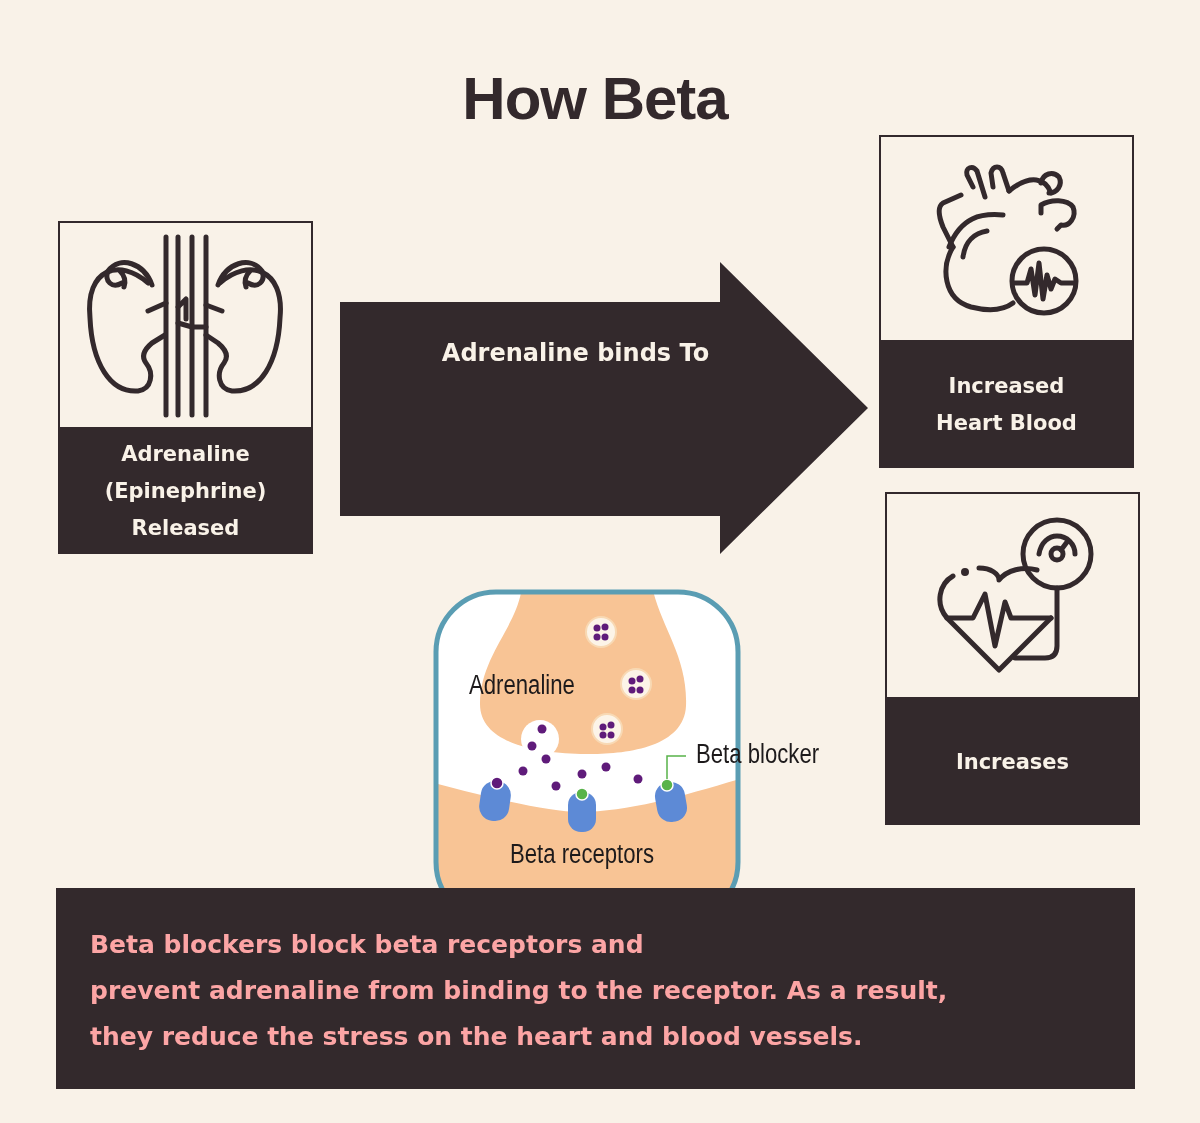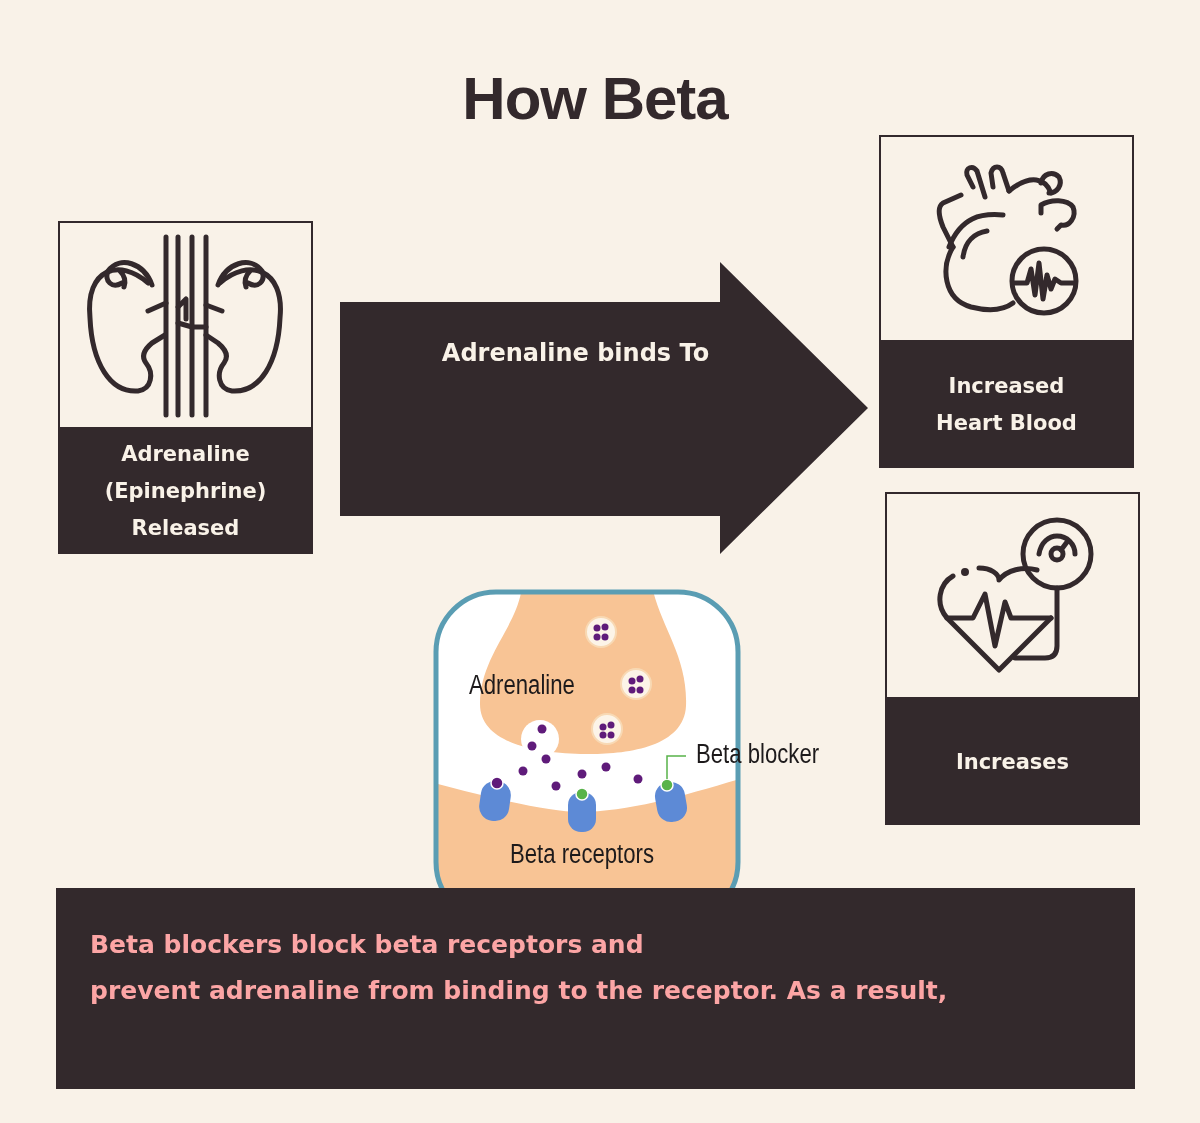--- a/index.html
+++ b/index.html
@@ -159,13 +159,14 @@
     <polyline points="237,193 237,170 256,170" fill="none" stroke="#58b34a" stroke-width="1.5"></polyline>
   </svg>
   <div class="syn-label" style="left:39px; top:84px;">Adrenaline</div>
   <div class="syn-label" style="left:266px; top:153px;">Beta blocker</div>
   <div class="syn-label" style="left:80px; top:253px;">Beta receptors</div>
 </div>
 
 <div class="bottom">
   <span>Beta blockers block beta receptors and</span>
   <span>prevent adrenaline from binding to the receptor. As a result,</span>
+  <span>they reduce the stress on the heart and blood vessels.</span>
 </div>
 
 </body></html>

